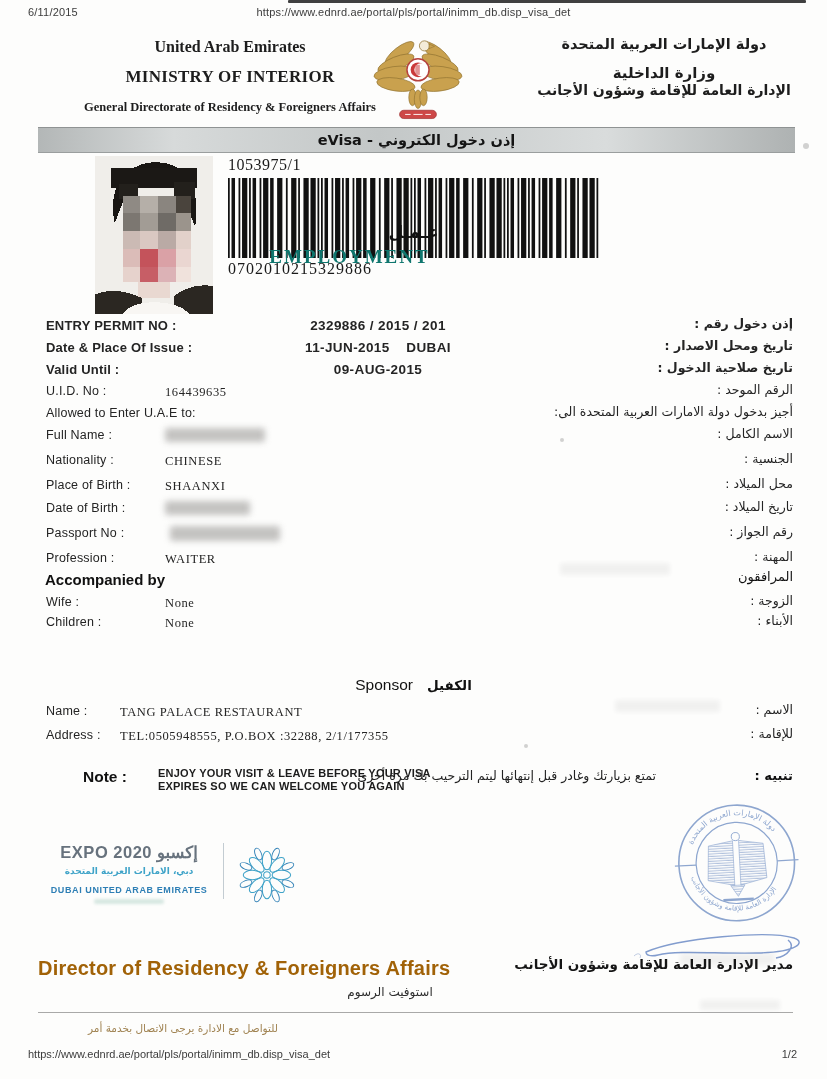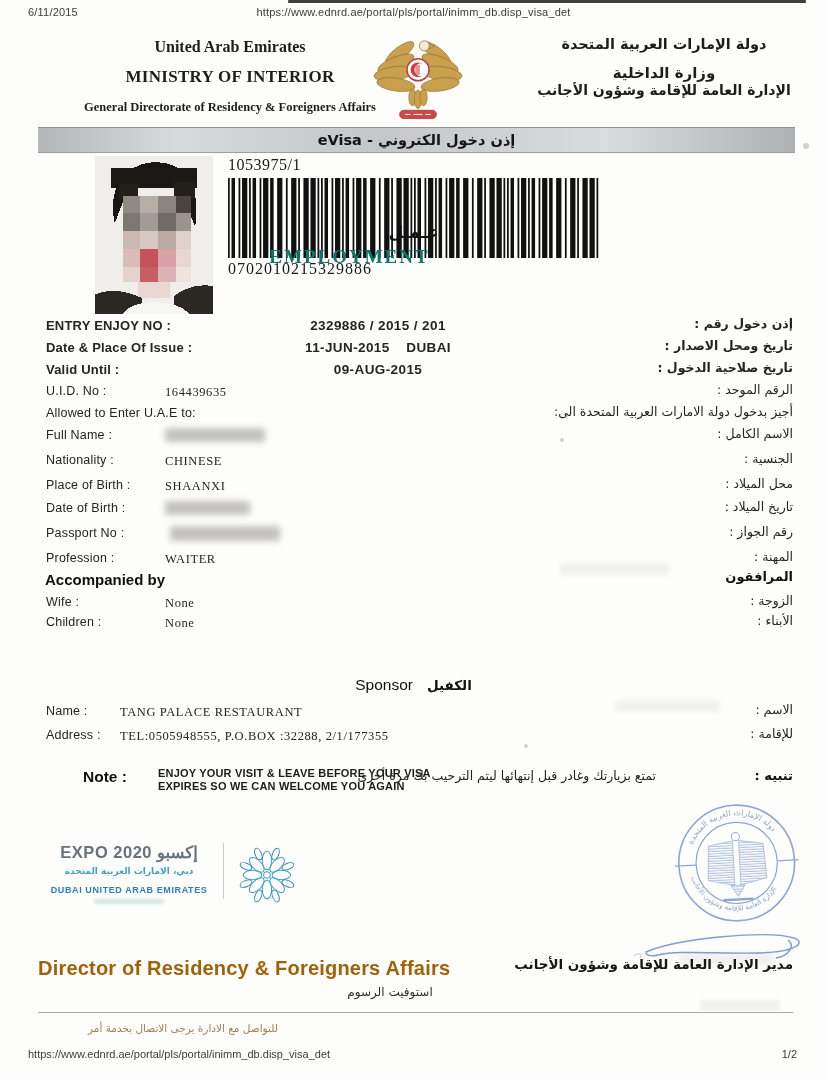--- a/index.html
+++ b/index.html
@@ -51,21 +51,21 @@
   
   .frow{position:absolute;left:38px;right:34px;height:21px;font-size:12.5px;color:#242424}
   .frow .lbl{position:absolute;left:8px;top:0;letter-spacing:.2px}
   .frow .val{position:absolute;left:127px;top:1px;font-family:"Liberation Serif",serif;font-size:12.5px;letter-spacing:.6px;white-space:pre}
   .frow .val.ctr{left:224px;top:0;width:232px;text-align:center;font-family:"Liberation Sans",sans-serif;font-weight:bold;font-size:13.5px;letter-spacing:.4px}
   .frow .arl{position:absolute;right:0;top:-2px;font-family:"DejaVu Sans",sans-serif;direction:rtl;font-size:12.5px;white-space:nowrap}
   .frow.bold .lbl{font-weight:bold;font-size:13px}
   .frow.bold .arl{font-weight:bold}
   .sechead{position:absolute;left:38px;right:34px;height:22px;color:#111}
   .sechead .en{position:absolute;left:7px;top:0;font-weight:bold;font-size:15px}
-  .sechead .arh{position:absolute;right:0;top:-2px;font-weight:bold;font-size:13px;direction:rtl;font-family:"DejaVu Sans",sans-serif}
+  .sechead .arh{position:absolute;right:0;top:-2px;font-weight:normal;font-size:13px;direction:rtl;font-family:"DejaVu Sans",sans-serif}
   .redact{position:absolute;background:#b5b4b2;border-radius:2px;filter:blur(3px);opacity:.8}
 
   
   .sp-title{left:0;top:676px;width:827px;display:flex;justify-content:center;align-items:baseline;gap:14px}
   .sp-title .en{font-weight:normal;font-size:15.5px;color:#111}
   .sp-title .arh{font-weight:bold;font-size:13.5px;font-family:"DejaVu Sans",sans-serif;direction:rtl;color:#111}
 
   
   .note-lbl{left:45px;top:768px;font-weight:bold;font-size:15.5px;color:#111}
   .note-en{left:120px;top:767px;font-size:11px;font-weight:bold;line-height:13px;color:#1c1c1c;letter-spacing:.2px}
@@ -267,21 +267,21 @@
       <rect x="206" y="0" width="3" height="80"></rect>
       <rect x="210" y="0" width="1" height="80"></rect>
     </svg>
 </div>
 <div class="abs serif bcnum">0702010215329886</div>
 
 <div class="abs vtype-ar ar">عـمـل</div>
 <div class="abs vtype-en serif">EMPLOYMENT</div>
 
 <div class="frow bold" style="top:318px">
-  <span class="lbl">ENTRY ENJOY NO :</span>
+  <span class="lbl">ENTRY PERMIT NO :</span>
   <span class="val ctr">2329886 / 2015 / 201</span>
   <span class="arl">إذن دخول رقم :</span>
 </div>
 <div class="frow bold" style="top:340px">
   <span class="lbl">Date &amp; Place Of Issue :</span>
   <span class="val ctr">11-JUN-2015    DUBAI</span>
   <span class="arl">تاريخ ومحل الاصدار :</span>
 </div>
 <div class="frow bold" style="top:362px">
   <span class="lbl">Valid Until :</span>

